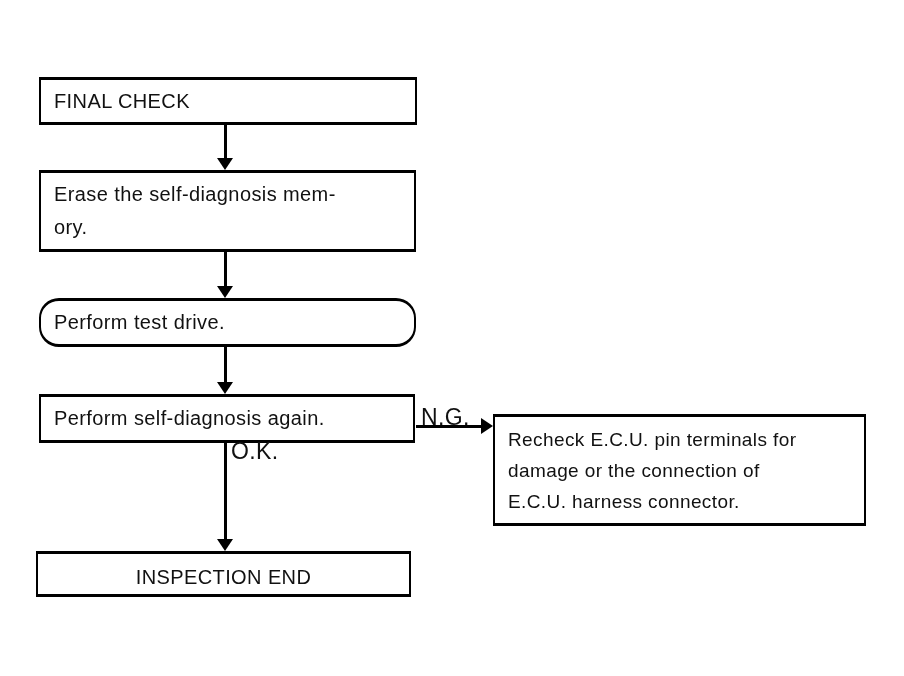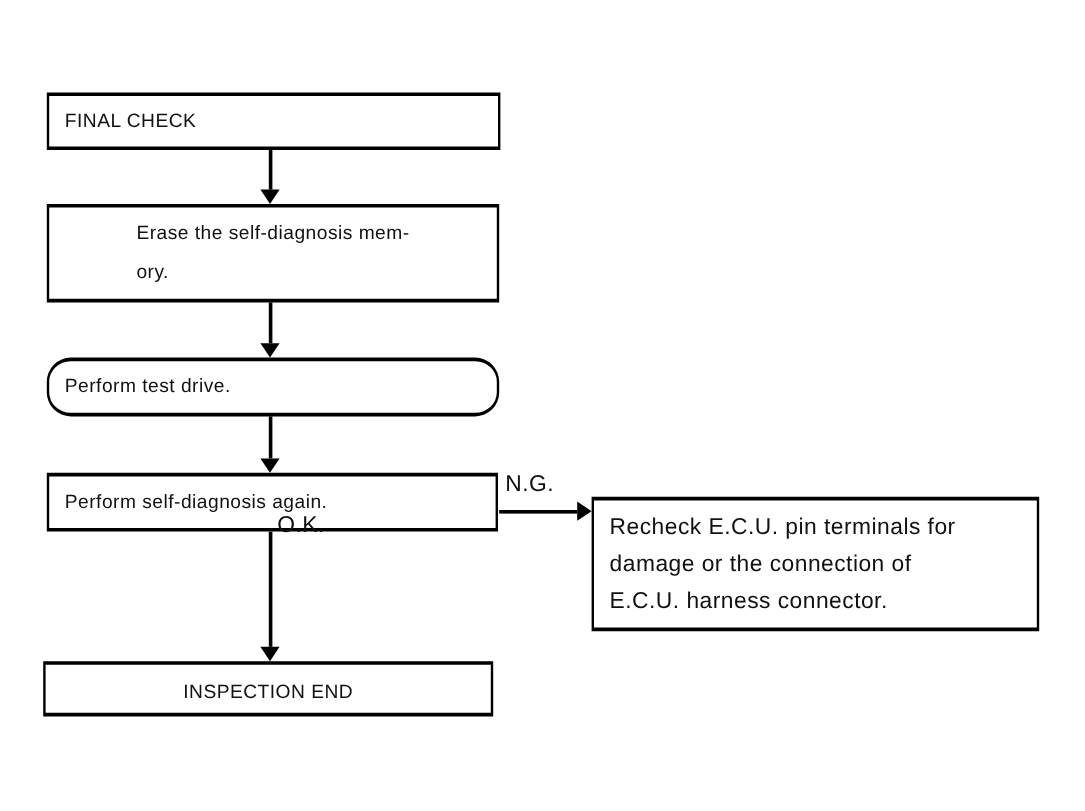--- a/index.html
+++ b/index.html
@@ -19,21 +19,21 @@
   .box {
     position: absolute;
     box-sizing: border-box;
     border-style: solid;
     border-color: #000000;
     border-width: 3px 2px 3px 2px;
     background: #ffffff;
     display: flex;
     align-items: center;
     padding: 0 13px;
-    font-size: 16px;
+    font-size: 20px;
     letter-spacing: 0.4px;
   }
   .box .txt {
     white-space: pre-line;
     line-height: 33px;
   }
   .box.centered {
     justify-content: center;
     padding: 0;
     align-items: flex-end;
@@ -70,35 +70,36 @@
   }
   .harrow .head {
     width: 0;
     height: 0;
     border-top: 8px solid transparent;
     border-bottom: 8px solid transparent;
     border-left: 12px solid #000000;
   }
   .edge-label {
     position: absolute;
-    font-size: 19px;
+    font-size: 23px;
     letter-spacing: 0.4px;
     line-height: 20px;
+    margin-top: 13px;
   }
 </style>
 </head>
 <body>
 
 <div id="page">
 
   <div class="box" style="left:39px; top:77px; width:378px; height:48px;">
     <span class="txt">FINAL CHECK</span>
   </div>
 
-  <div class="box" style="left:39px; top:170px; width:377px; height:82px;justify-content:center;">
+  <div class="box" style="left:39px; top:170px; width:377px; height:82px;">
     <span class="txt">Erase the self-diagnosis mem-
 ory.</span>
   </div>
 
   <div class="box" style="left:39px; top:298px; width:377px; height:49px;border-radius:20px;">
     <span class="txt">Perform test drive.</span>
   </div>
 
   <div class="box" style="left:39px; top:394px; width:376px; height:49px;">
     <span class="txt">Perform self-diagnosis again.</span>

